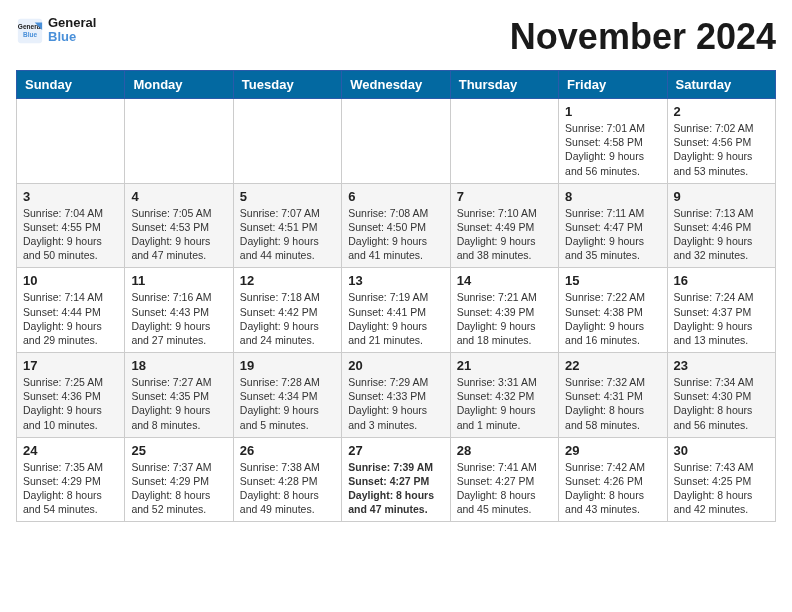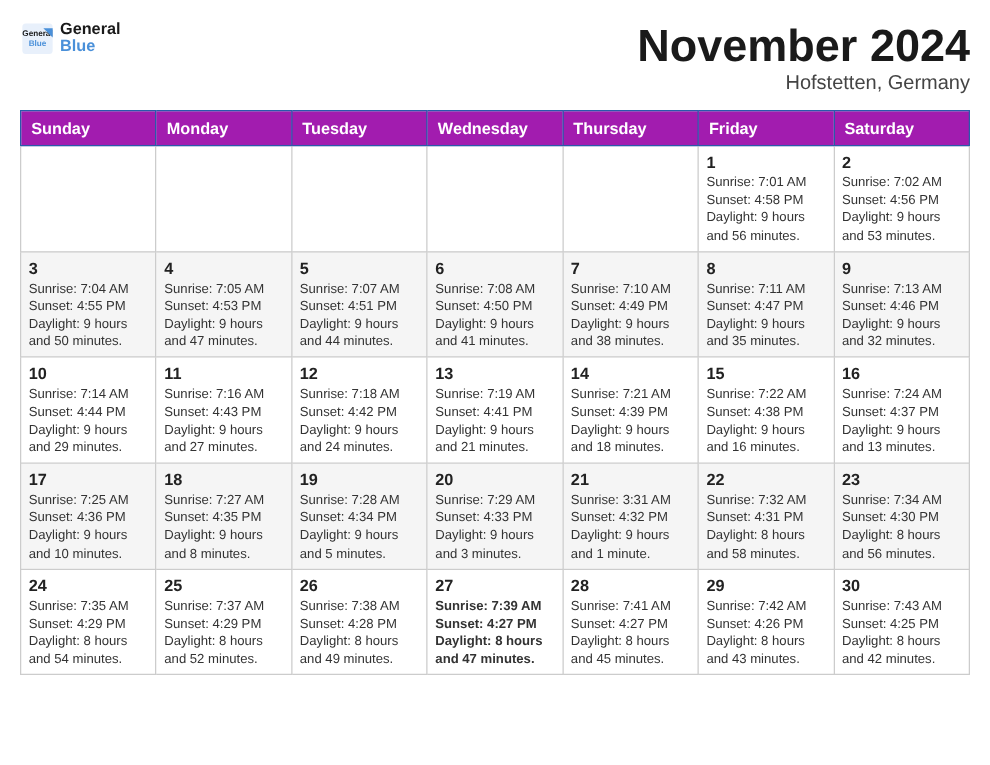--- a/index.html
+++ b/index.html
@@ -19,38 +19,38 @@
     .logo {
       display: flex;
       align-items: flex-end;
       gap: 4px;
     }
     .logo-icon {
       width: 28px;
       height: 28px;
     }
     .title-area {
-      text-align: right;
+      text-align: left;
     }
     .month-title {
       font-size: 36px;
       font-weight: bold;
       color: #1a1a1a;
     }
     .location {
       font-size: 16px;
       color: #444;
     }
     .calendar-table {
       width: 100%;
       border-collapse: collapse;
       table-layout: fixed;
     }
     .calendar-table th {
-      background: #a21caf;
+      background: #0369a1;
       color: #fff;
       text-align: left;
       padding: 6px 8px;
       font-size: 13px;
       border: 1px solid #2a5aaa;
     }
     .calendar-table td {
       border: 1px solid #ccc;
       vertical-align: top;
       padding: 5px 6px;
@@ -88,21 +88,20 @@
       <text x="15" y="21" text-anchor="middle" font-size="7" font-weight="bold" fill="#4a90d9">Blue</text>
       <polygon points="20,6 28,6 28,14" fill="#4a90d9"></polygon>
     </svg>
     <div>
       <div style="font-size:13px; font-weight:bold; color:#1a1a1a; line-height:1.1;">General</div>
       <div style="font-size:13px; font-weight:bold; color:#4a90d9; line-height:1.1;">Blue</div>
     </div>
   </div>
   <div class="title-area">
     <div class="month-title">November 2024</div>
-    <div class="location">Hofstetten, Germany</div>
   </div>
 </div>
 
 <table class="calendar-table">
   <thead>
     <tr id="header-row">
         <th>Sunday</th>
         <th>Monday</th>
         <th>Tuesday</th>
         <th>Wednesday</th>

